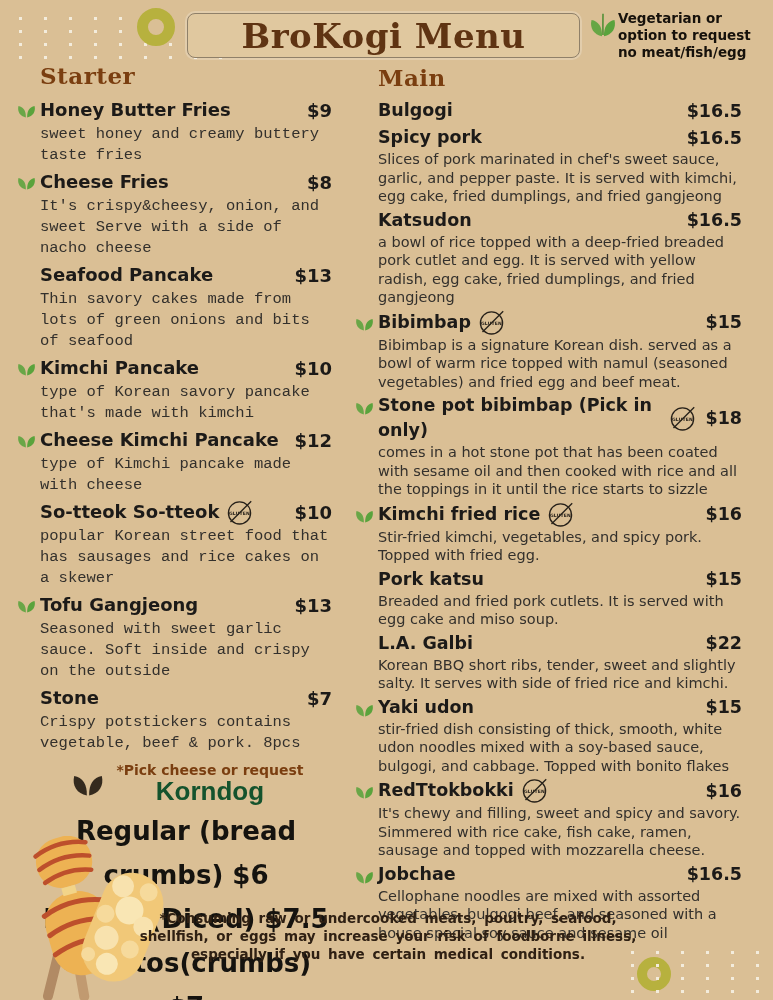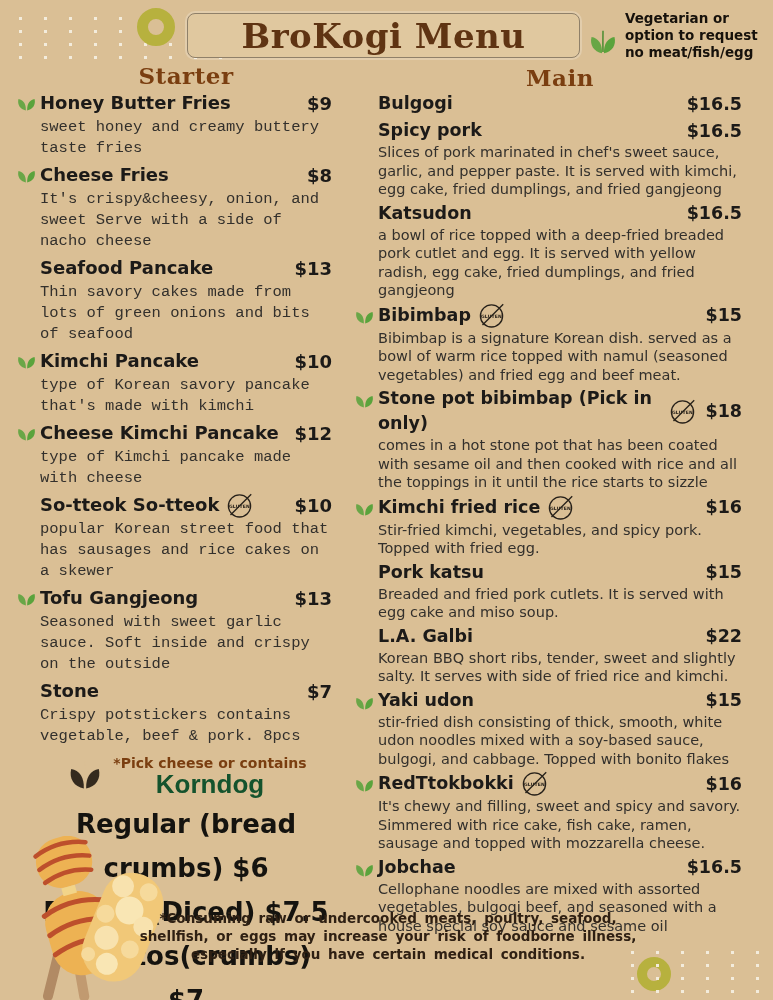--- a/index.html
+++ b/index.html
@@ -20,29 +20,29 @@
   .donut-br { left:637px; top:957px; width:34px; height:34px; border-width:10px; }
 
   
   .title-box { position:absolute; left:187px; top:13px; width:393px; height:45px;
     background:#e0c89f; border:1px solid #8f8069; border-radius:8px;
     box-shadow:0 0 0 2px rgba(255,255,255,0.22);
     display:flex; align-items:center; justify-content:center; }
   .title-box h1 { font-family:"DejaVu Serif","Liberation Serif",serif; font-weight:bold;
     font-size:34px; color:#5f3413; letter-spacing:.5px; }
   .veg-note { position:absolute; left:588px; top:10px; width:182px;
-    display:flex; gap:7px; align-items:flex-end; }
+    display:flex; align-items:flex-start; }
   .veg-note .txt { font-size:13.5px; font-weight:bold; color:#16110b; line-height:17px; width:145px; }
 
   
   .col { position:absolute; }
   .col-left  { left:40px;  top:62px; width:292px; }
   .col-right { left:378px; top:64px; width:364px; }
   .section-heading { font-family:"DejaVu Serif","Liberation Serif",serif; font-size:23px;
-    font-weight:bold; color:#7a3e10; text-align:center; letter-spacing:.5px; }
+    font-weight:bold; color:#7a3e10; text-align:left; margin-bottom:7px; letter-spacing:.5px; }
 
   .item { position:relative; margin-bottom:2px; }
   .leaf-sm { position:absolute; left:-24px; top:3px; width:21px; height:21px; }
   .item-head { display:flex; align-items:center; }
   .item-name { font-weight:bold; color:#1c1a18; }
   .col-left  .item-name { font-size:18px;   line-height:28px; }
   .col-right .item-name { font-size:17.5px; line-height:25px; }
   .gf-badge { margin-left:6px; flex:0 0 auto; width:29px; height:27px; }
   .item-price { margin-left:auto; font-weight:bold; color:#1c1a18; padding-left:8px; }
   .col-left  .item-price { font-size:18px; }
@@ -205,21 +205,21 @@
     <div class="korndog">
       <div class="korndog-head">
         <span>
           <svg width="40" height="36" viewBox="0 0 24 24">
             <path d="M11.2 21 C4.8 19.8 1.2 14.6 2.8 8 C8.2 8.8 11.6 13.6 11.2 21 Z" fill="#342a1e"></path>
             <path d="M12.8 21 C19.2 19.8 22.8 14.6 21.2 8 C15.8 8.8 12.4 13.6 12.8 21 Z" fill="#342a1e"></path>
             <path d="M12 20 C11.8 12 12 7 12 3" stroke="#dabf95" stroke-width="1.1" fill="none"></path>
           </svg>
         </span>
         <span class="korndog-txt">
-          <div class="korndog-note">*Pick cheese or contains</div>
+          <div class="korndog-note">*Pick cheese or request</div>
           <div class="korndog-title">Korndog</div>
         </span>
       </div>
       <div id="korndog-list">
           <div class="korndog-line">Regular (bread crumbs) $6</div>
           <div class="korndog-line">Potato (Diced) $7.5</div>
           <div class="korndog-line">Cheetos(crumbs)  $7</div>
           <div class="korndog-line">Ramen(crumbs) $7</div>
         </div>
     </div>

